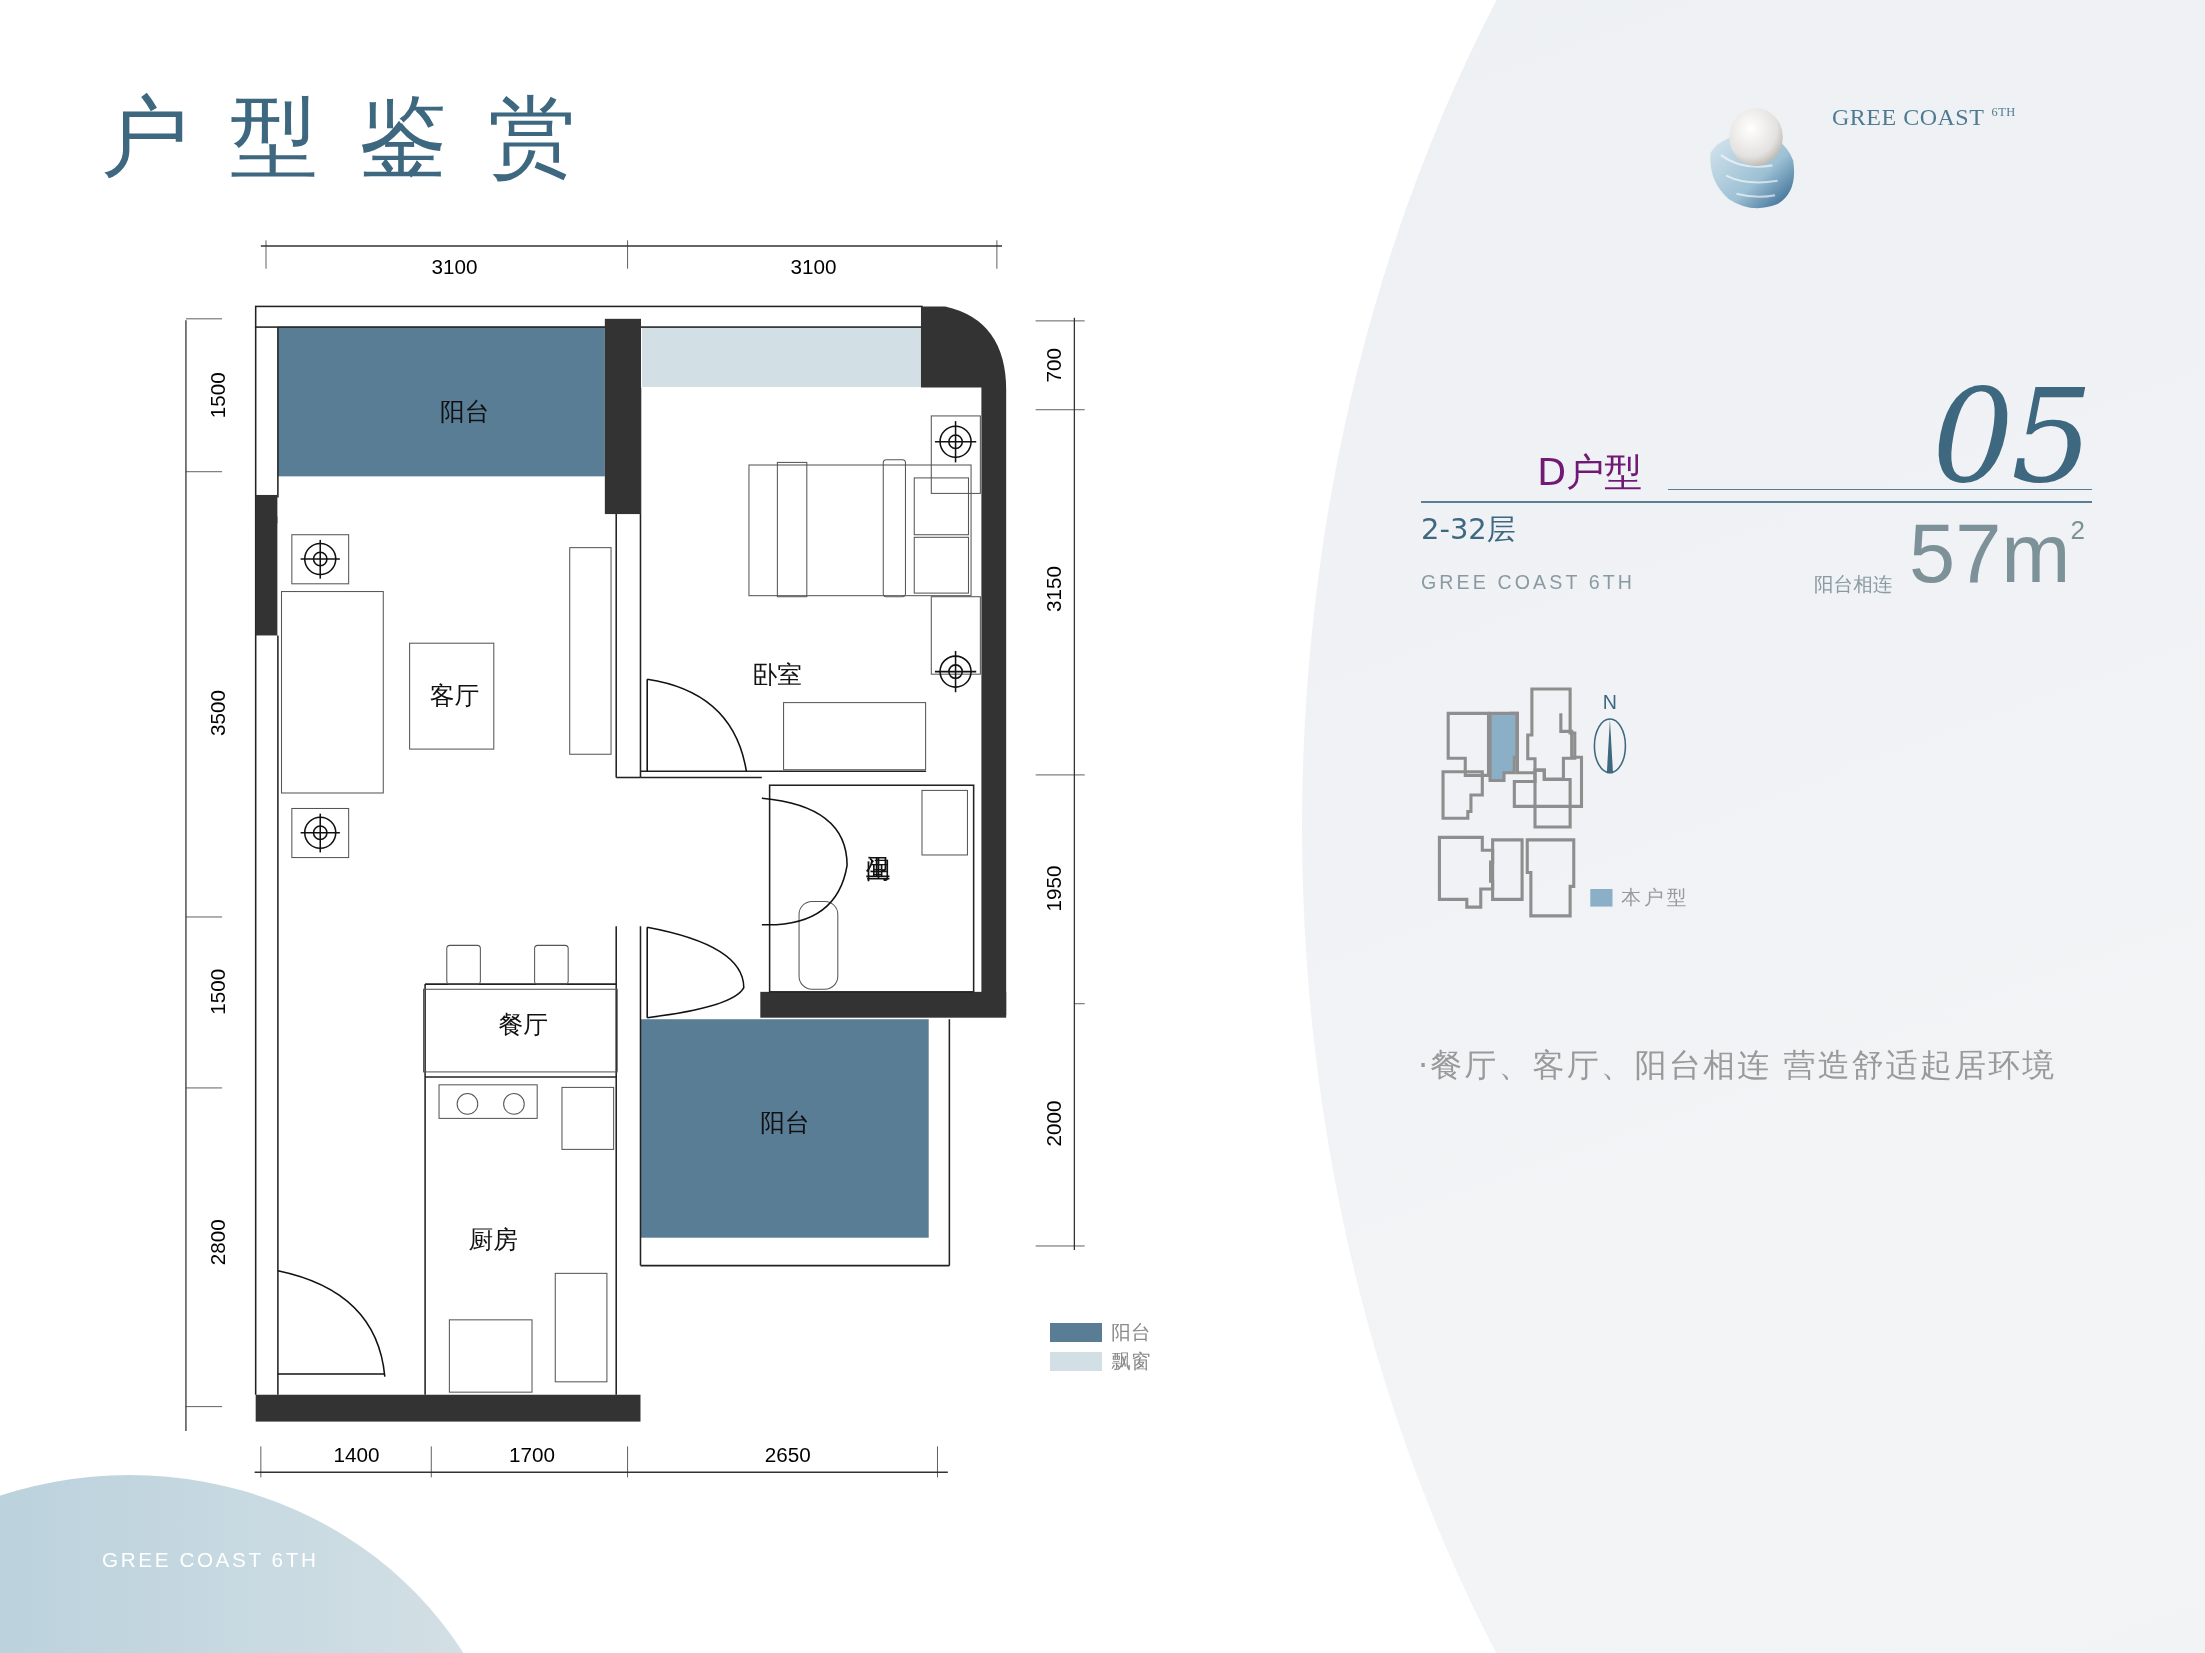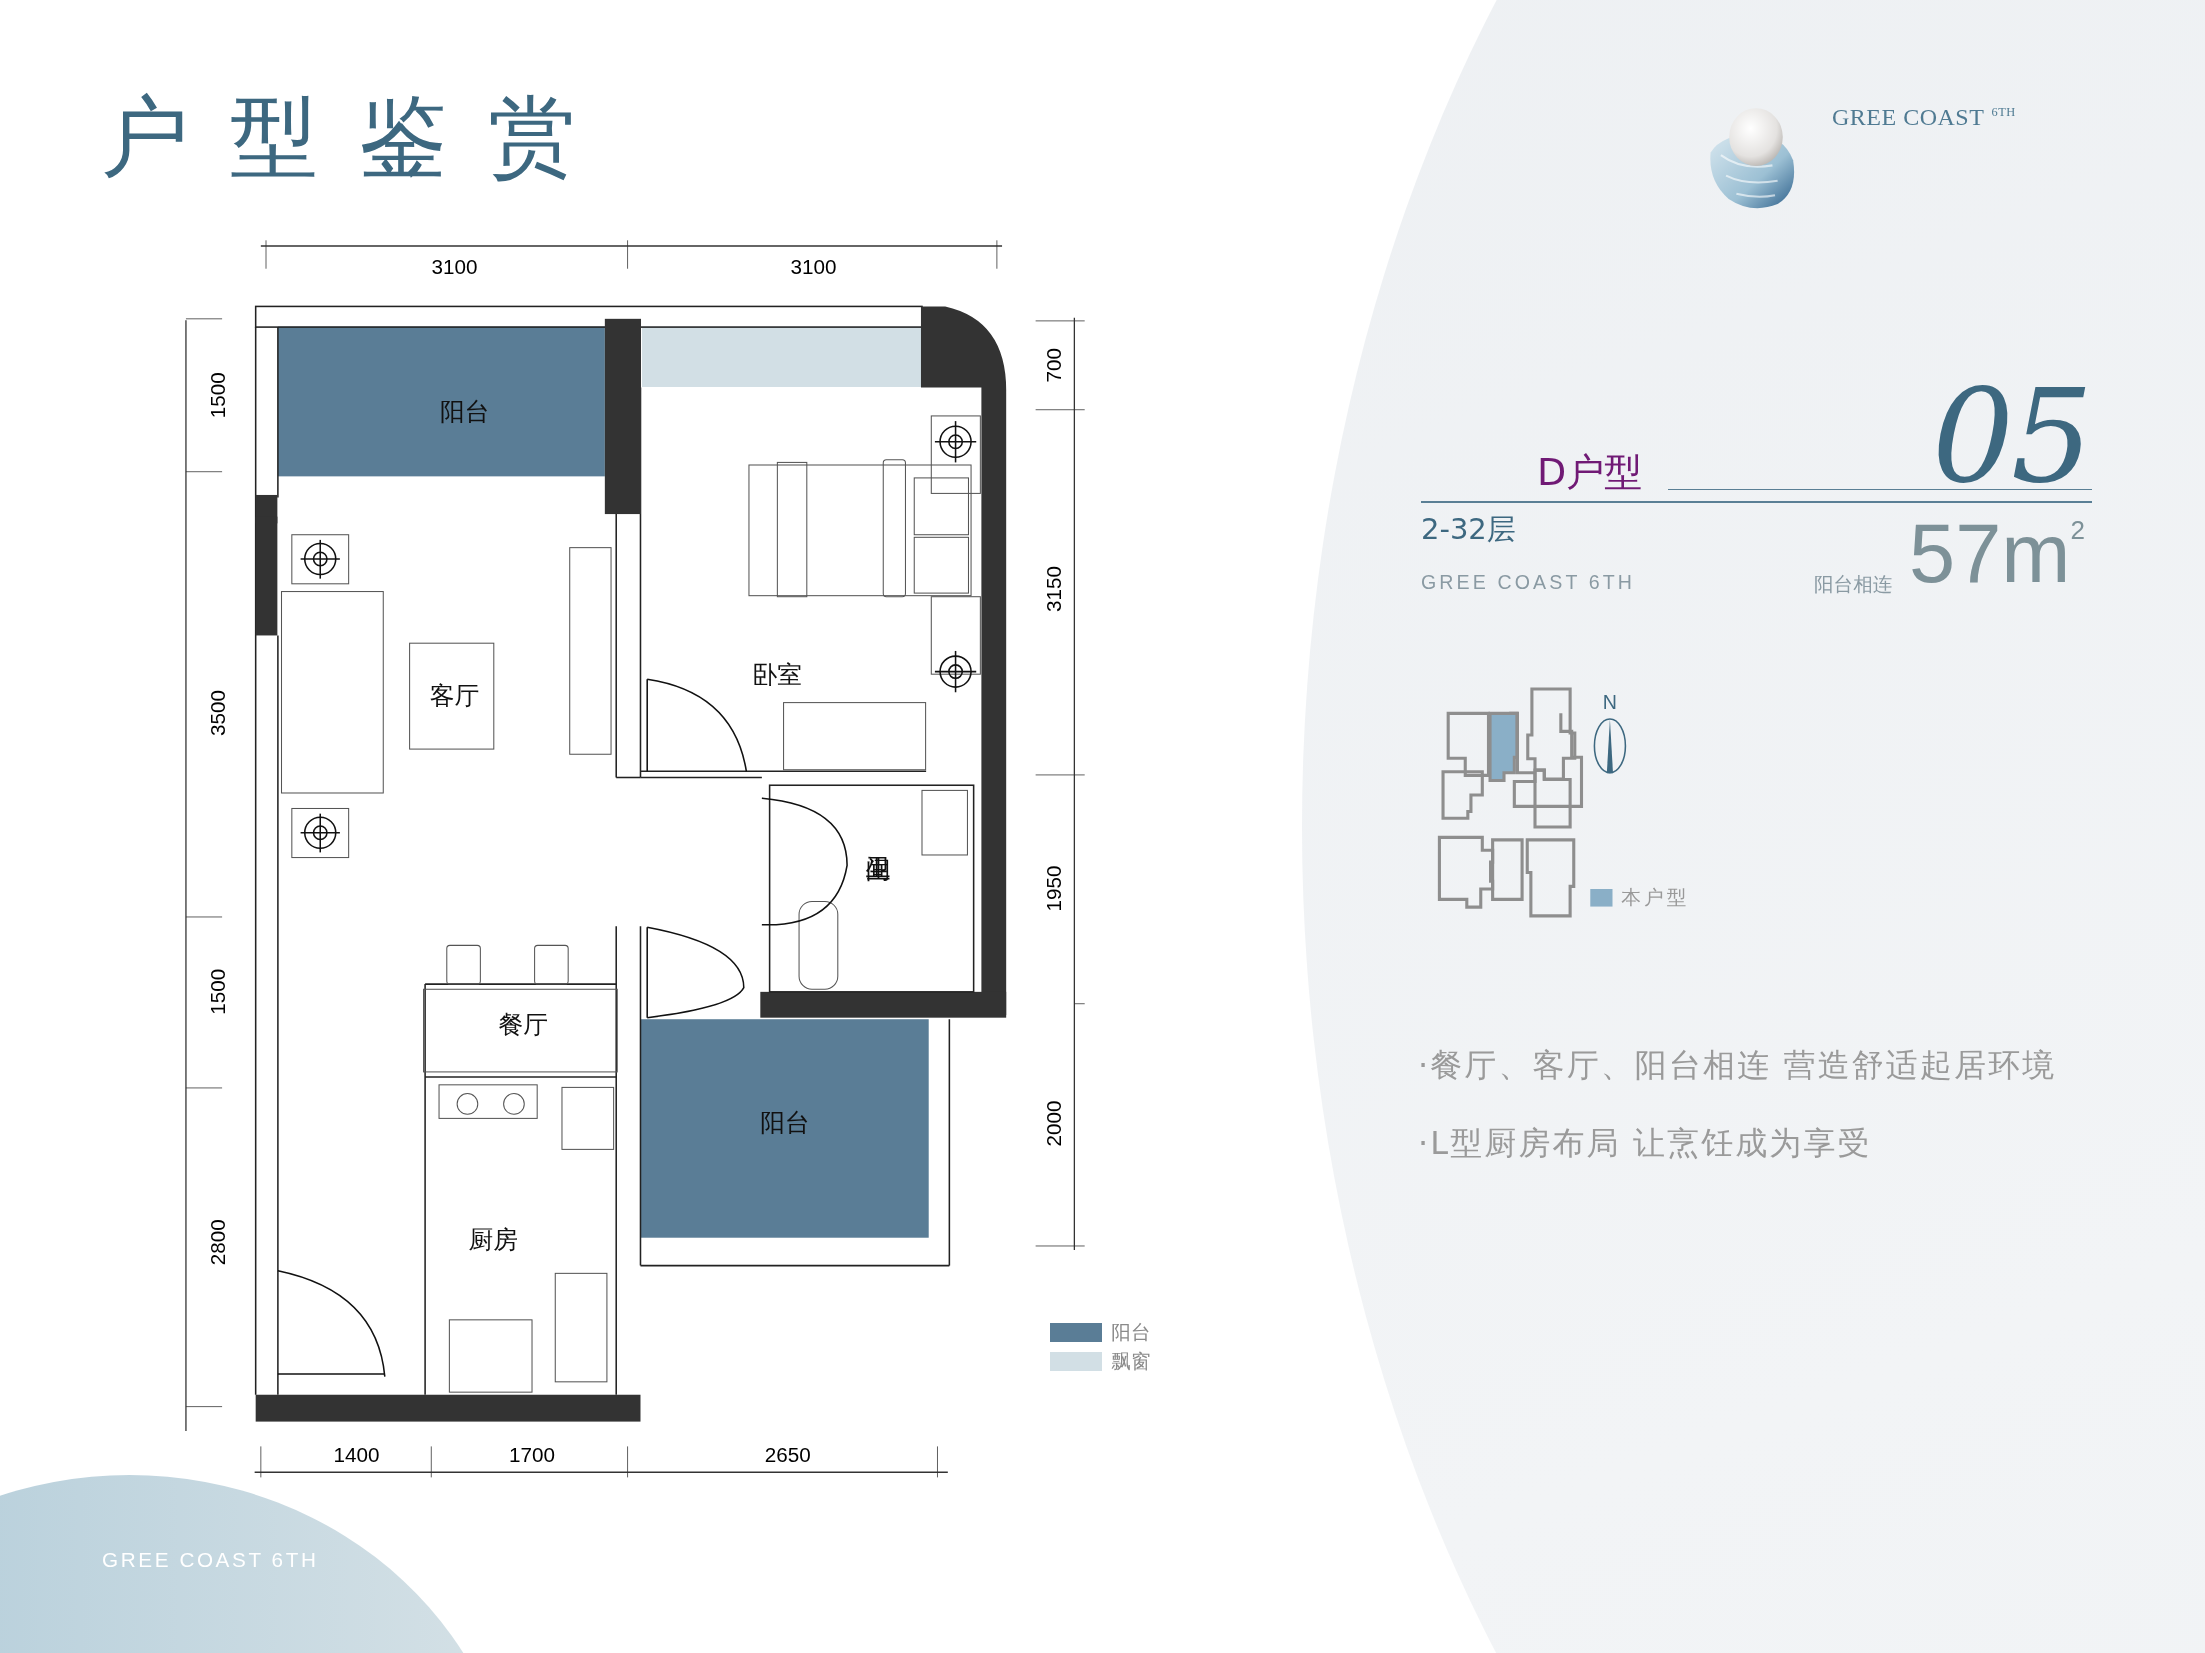--- a/index.html
+++ b/index.html
@@ -90,21 +90,20 @@
       <ellipse cx="375" cy="143" rx="30" ry="52" fill="none" stroke="#3d6880" stroke-width="3"></ellipse>
       <path d="M375 92 L381 196 L369 196 Z" fill="#3d6880"></path>
     </g>
     <rect x="337" y="420" width="43" height="34" fill="#8aafc7"></rect>
     <text x="397" y="449" font-size="38" fill="#999" letter-spacing="6">本户型</text>
   </svg>
 </div>
 
 <div class="features">
   <div class="feature">·餐厅、客厅、阳台相连 营造舒适起居环境</div>
-  <div class="feature">·L型厨房布局 让烹饪成为享受</div>
 </div>
 
 <svg class="fp" width="1188" height="1524" viewBox="0 0 2300 2950" font-family="Liberation Sans, sans-serif">
 
   <g stroke="#333" stroke-width="3">
     <line x1="505" y1="476" x2="1940" y2="476"></line>
     <line x1="515" y1="465" x2="515" y2="520" stroke-width="1.5"></line>
     <line x1="1215" y1="465" x2="1215" y2="520" stroke-width="1.5"></line>
     <line x1="1930" y1="465" x2="1930" y2="520" stroke-width="1.5"></line>
   </g>

